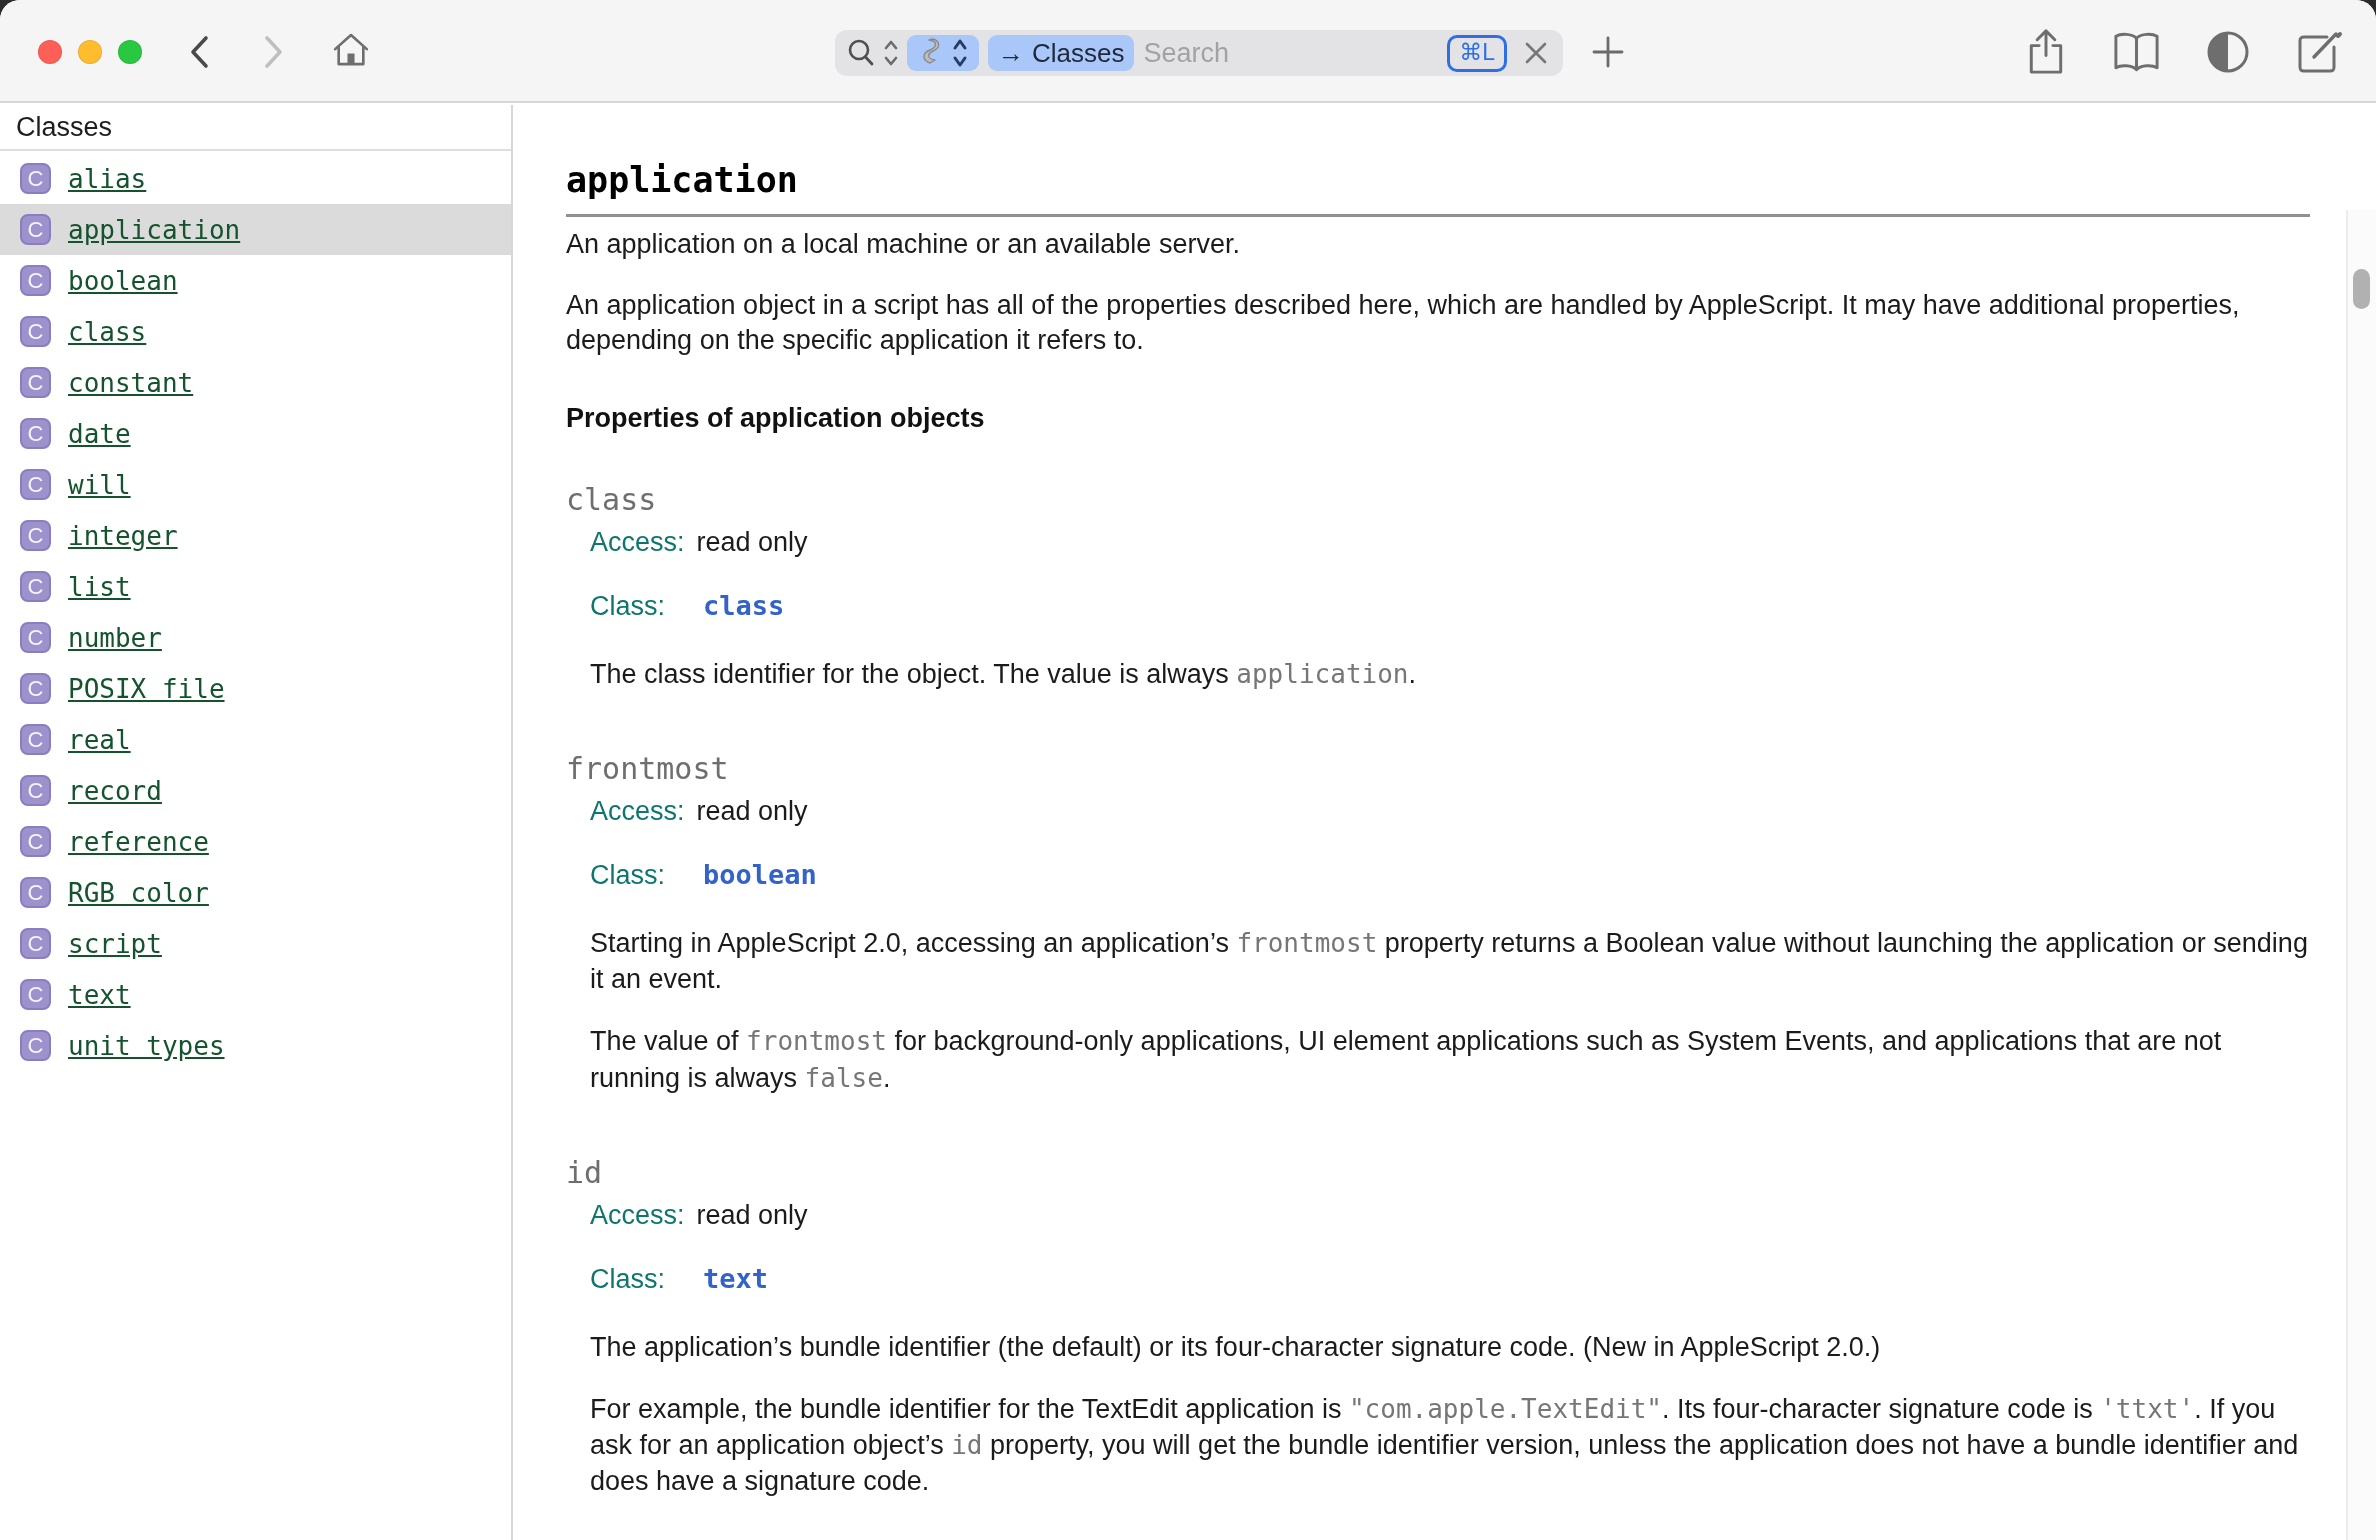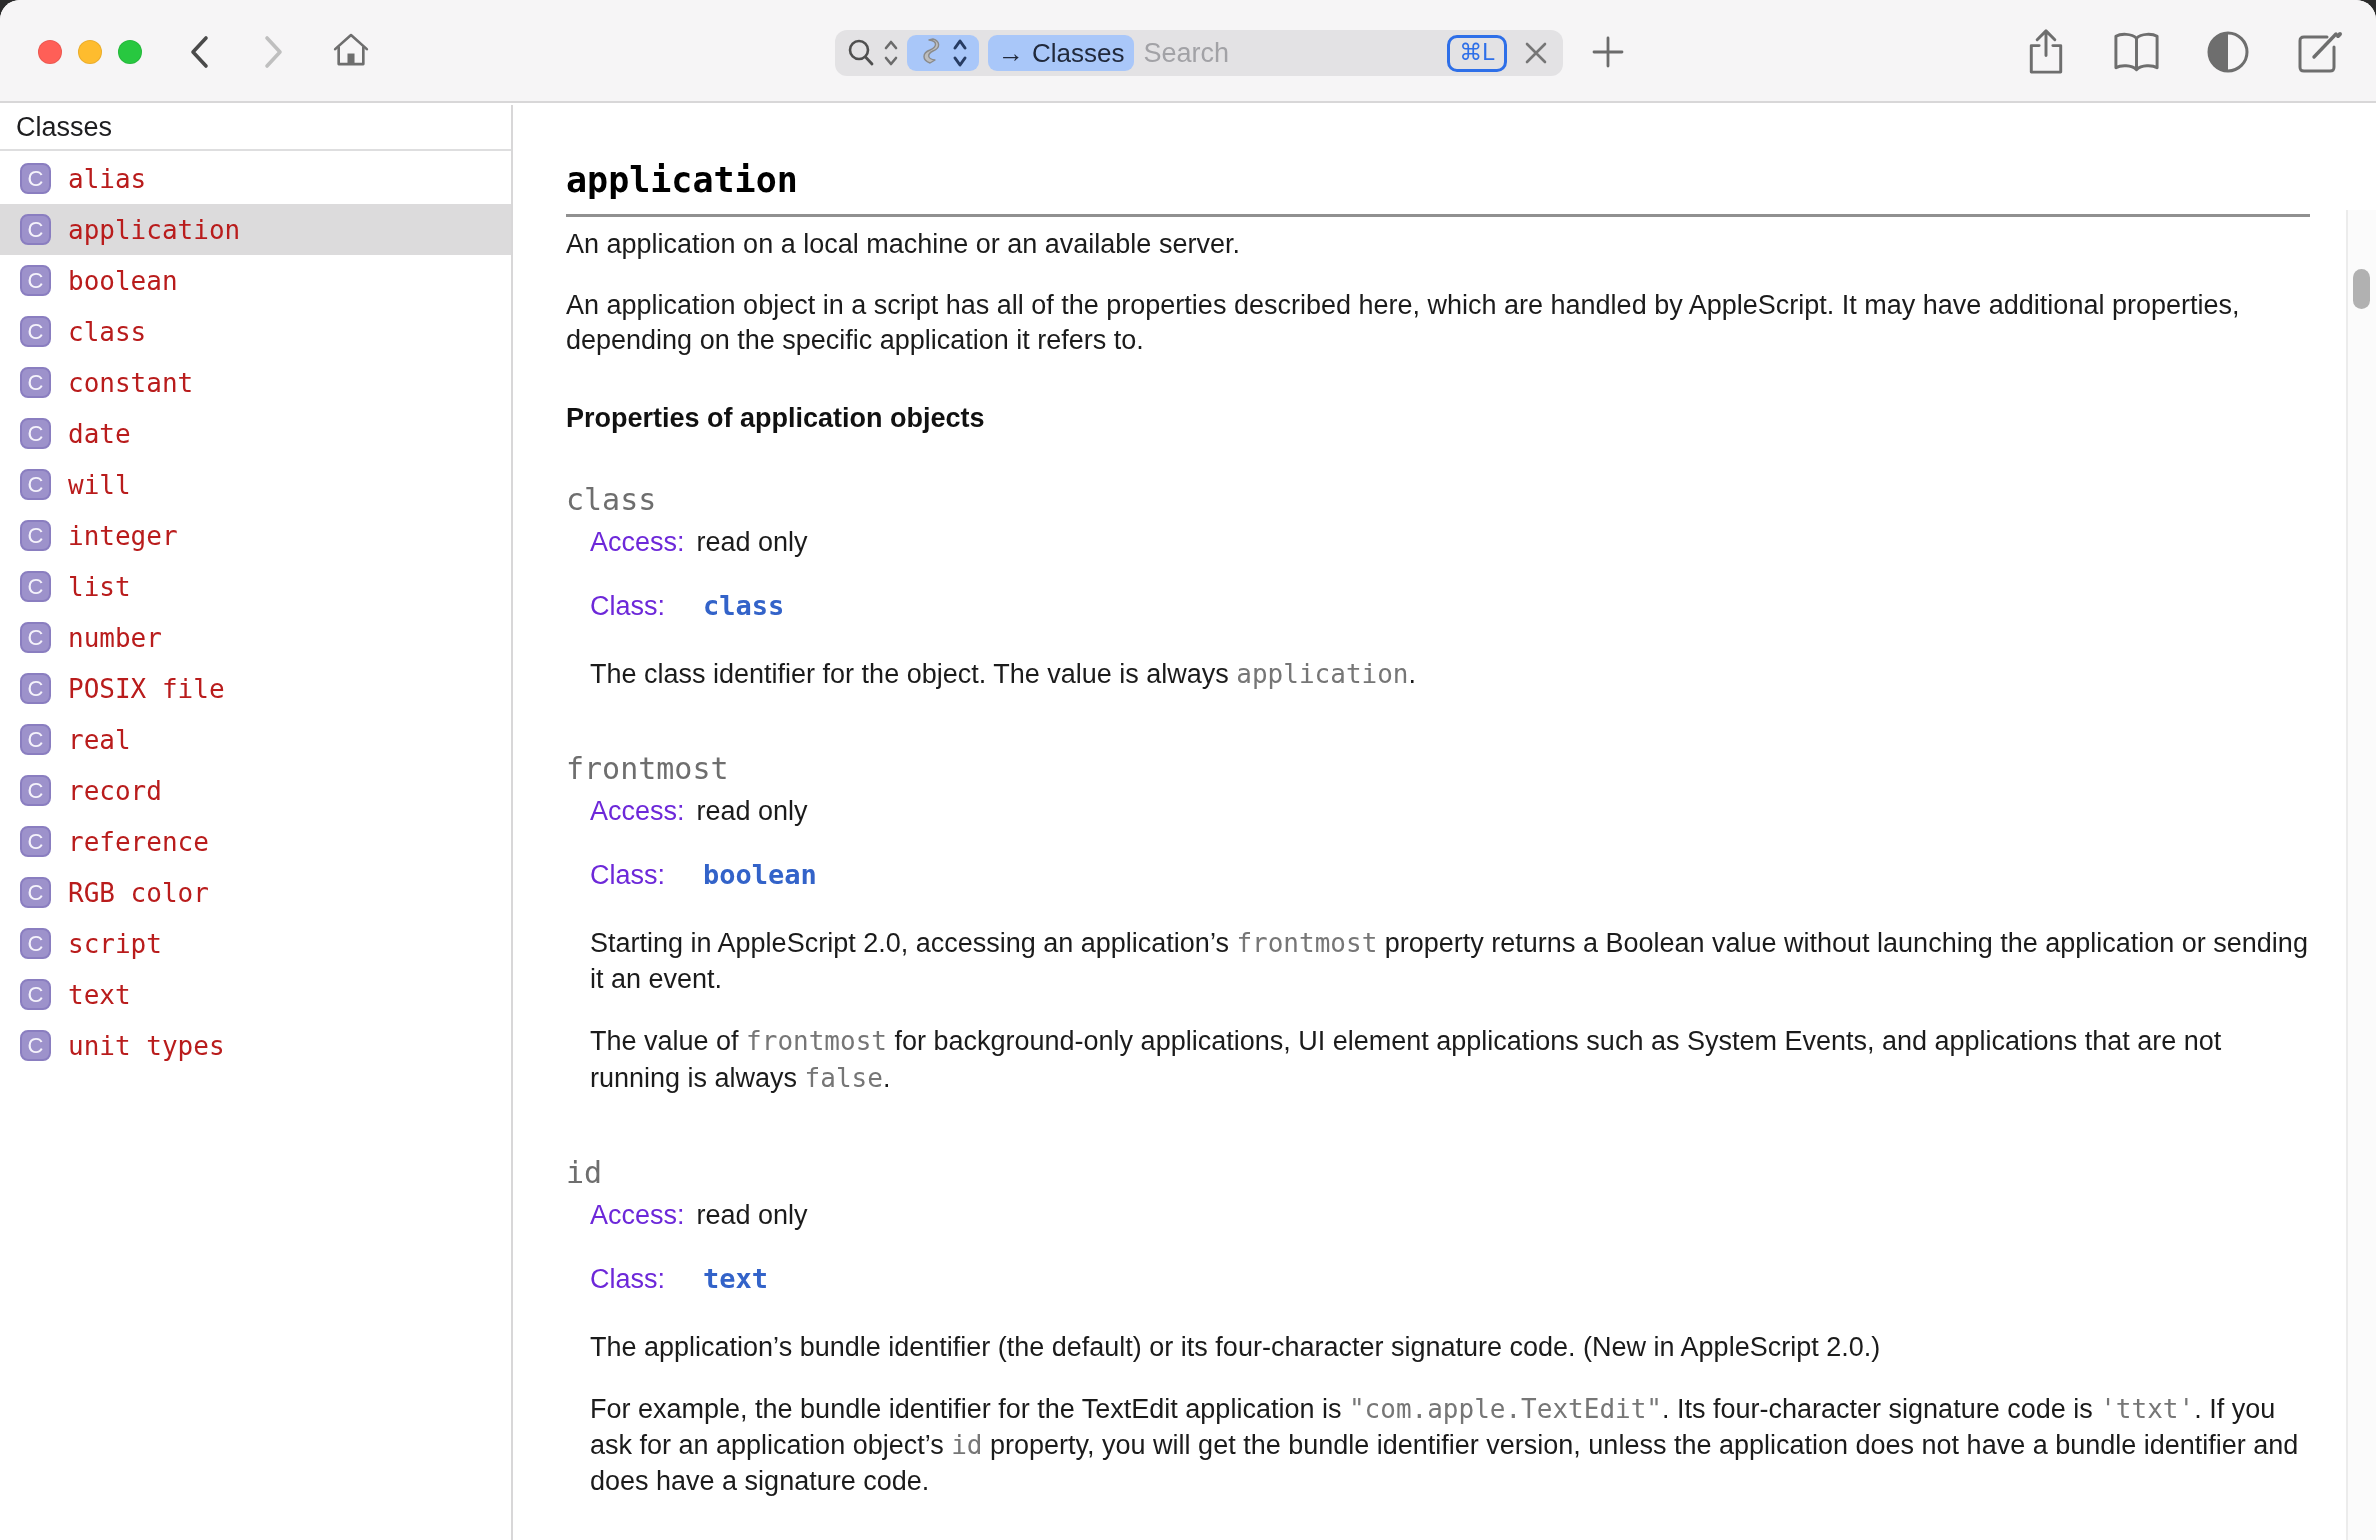--- a/index.html
+++ b/index.html
@@ -41,37 +41,37 @@
   .sidebar { position:absolute; left:0; top:105px; bottom:0; width:513px;
              background:#ffffff; border-right:2px solid #d8d7d8; }
   .side-header { height:46px; display:flex; align-items:center; padding-left:16px;
                  border-bottom:2px solid #dededf; font-size:27px; color:#1d1d1f; }
   .side-list { padding-top:2px; }
   .side-item { height:51px; display:flex; align-items:center; padding-left:20px; cursor:default; }
   .side-item.selected { background:#dcdbdc; }
   .badge { width:31px; height:31px; border-radius:8px; background:#9d92cb; border:2px solid #8a7ec0;
            color:#f5f3fb; font-size:22px; display:flex; align-items:center; justify-content:center;
            font-family:"Liberation Sans",sans-serif; flex:0 0 auto; }
-  .side-label { margin-left:17px; font-family:"DejaVu Sans Mono",monospace; font-size:26px; color:#b91c1c; }
+  .side-label { margin-left:17px; font-family:"DejaVu Sans Mono",monospace; font-size:26px; color:#14532d;text-decoration:underline; }
 
   
   .content { position:absolute; left:515px; top:105px; right:0; bottom:0; background:#fff;
              padding:55px 0 0 51px; }
   .doc { width:1744px; color:#1b1b1b; }
   .doc-title { font-family:"DejaVu Sans Mono",monospace; font-weight:bold; font-size:35px; color:#000; }
   .doc-rule { border:none; border-top:3px solid #909090; margin:14px 0 10px 0; }
   .intro p { font-size:27px; line-height:1.32; margin-bottom:25px; }
   .props-heading { font-size:27px; font-weight:bold; margin:44px 0 48px 0; color:#111; }
 
   .prop { margin-bottom:59px; }
   .prop-name { font-family:"DejaVu Sans Mono",monospace; font-weight:normal;
                font-size:30px; color:#6e6e6e; margin-bottom:10px; }
   .prop-body { padding-left:24px; }
   .kv { font-size:27px; }
-  .kv .k { color:#6d28d9;text-align:center; }
+  .kv .k { color:#0f766e;text-align:center; }
   .kv .v { margin-left:12px; }
   .classline { margin-top:32px; }
   .class-link { font-family:"DejaVu Sans Mono",monospace; font-weight:bold; font-size:27px;
                 color:#3363c9; margin-left:38px; text-decoration:none; cursor:pointer; }
   .desc { margin-top:34px; }
   .desc p { font-size:27px; line-height:1.34; margin-bottom:26px; }
   .code { font-family:"DejaVu Sans Mono",monospace; color:#767676; font-size:26px; }
 
   
   .scroll-gutter { position:absolute; right:0; top:105px; bottom:0; width:30px;

